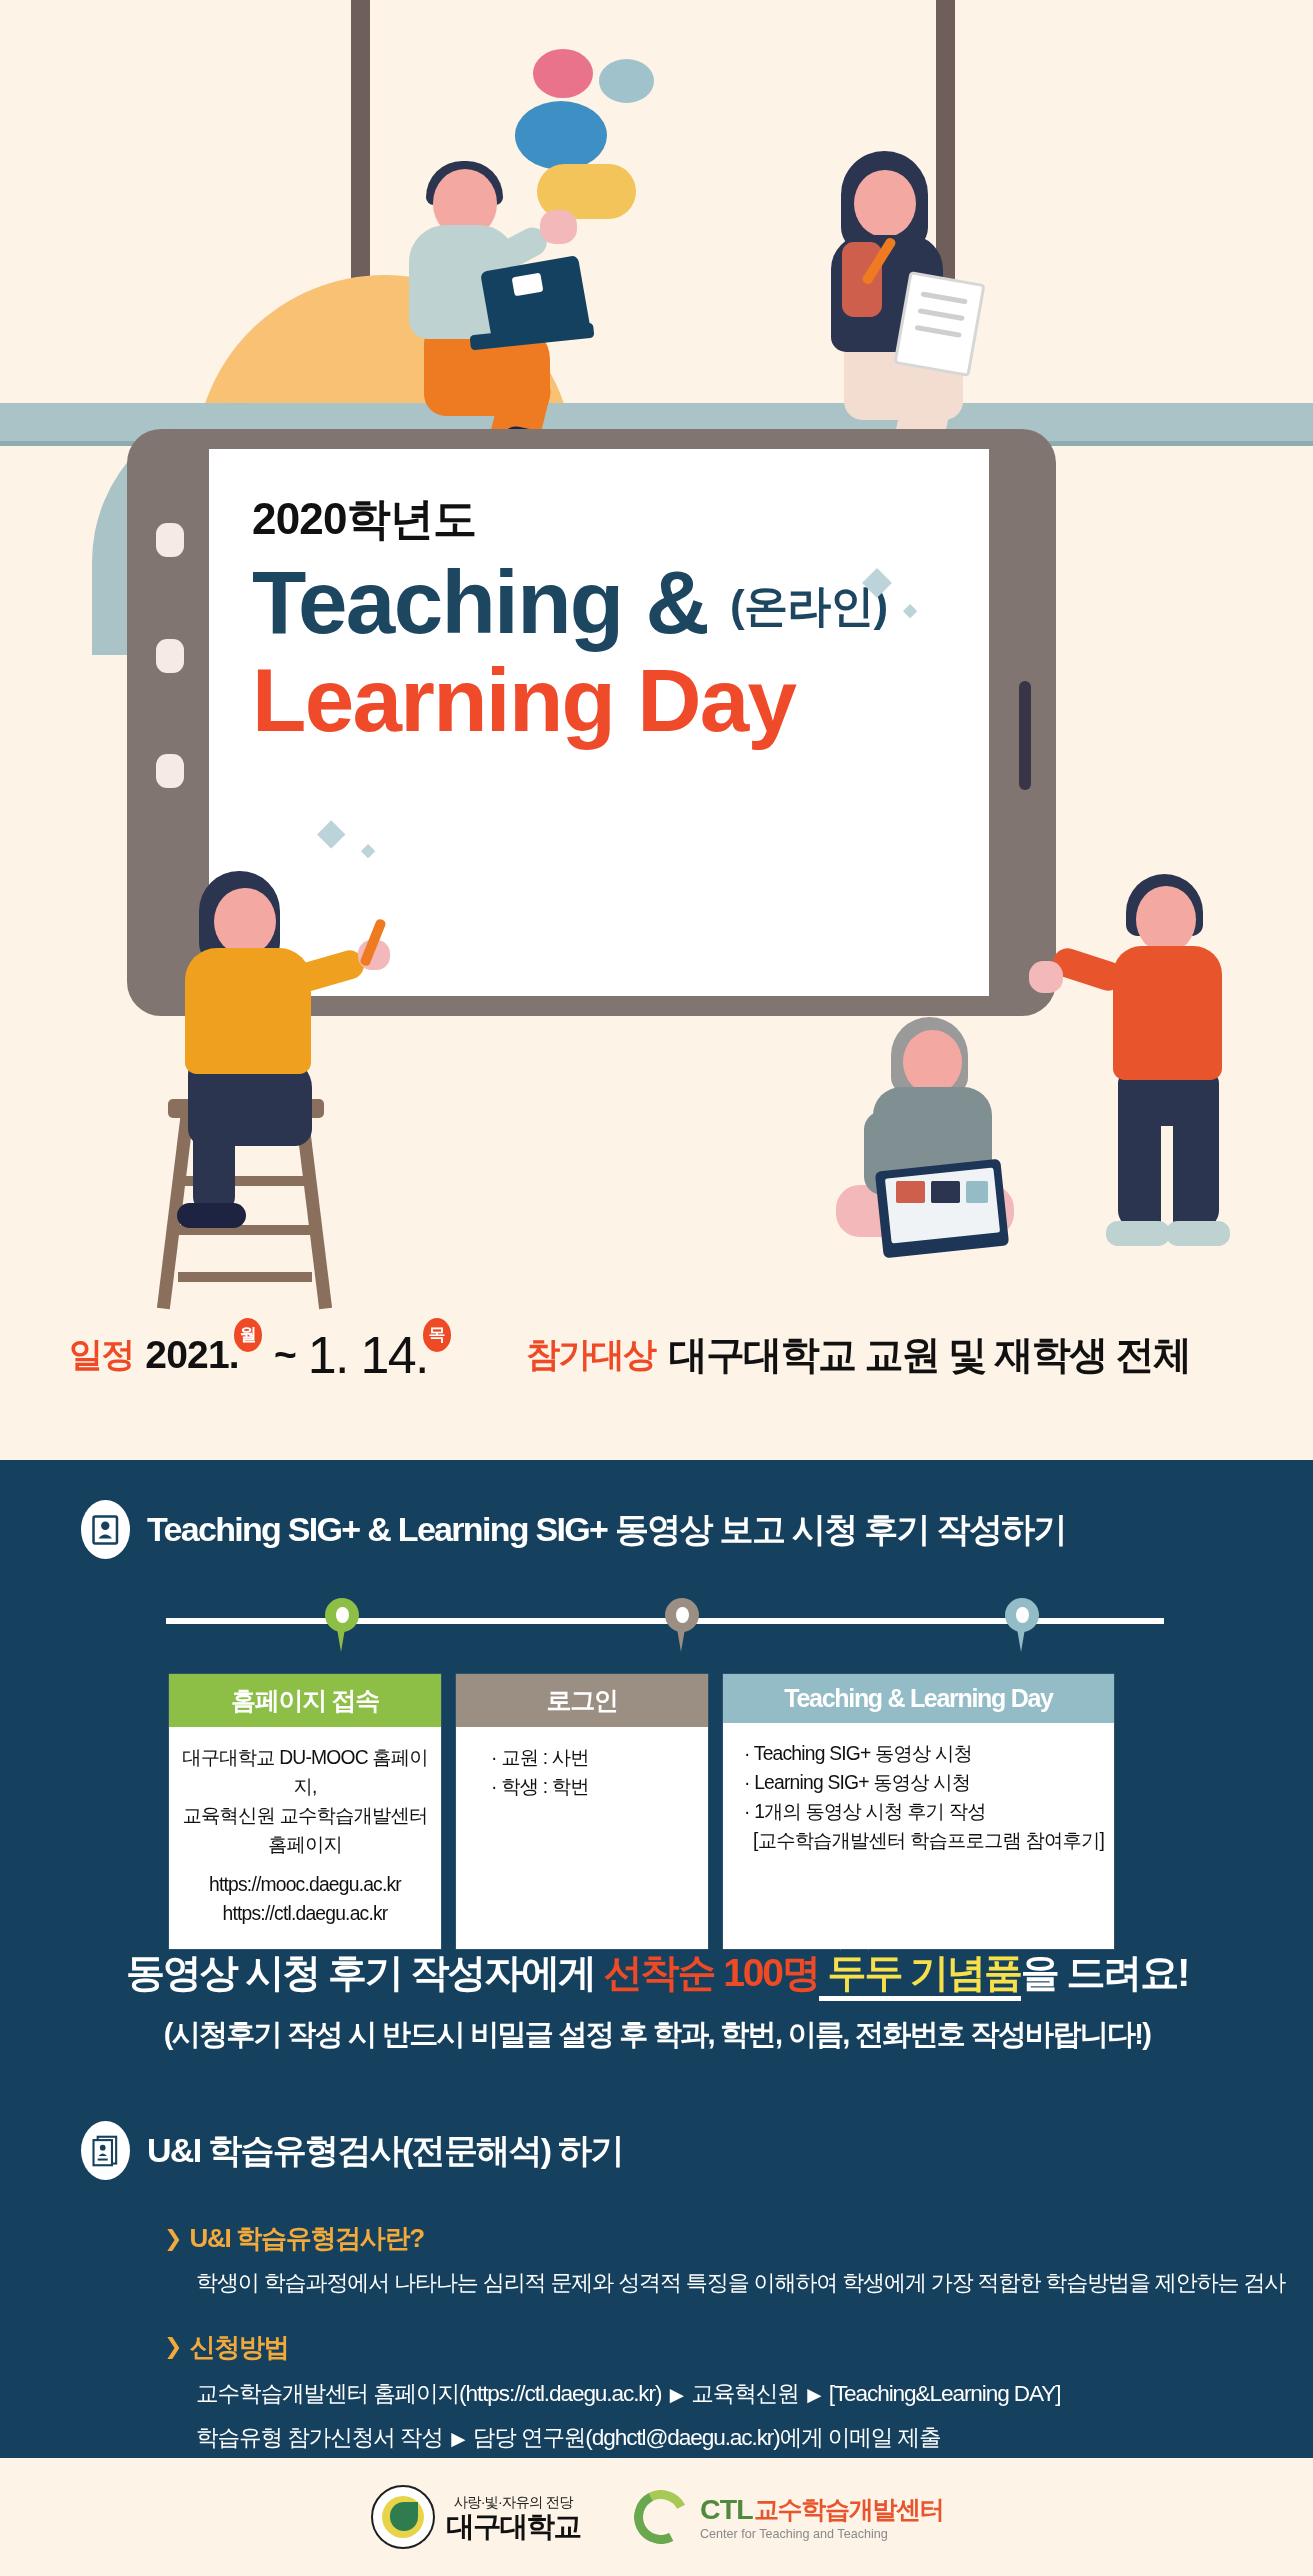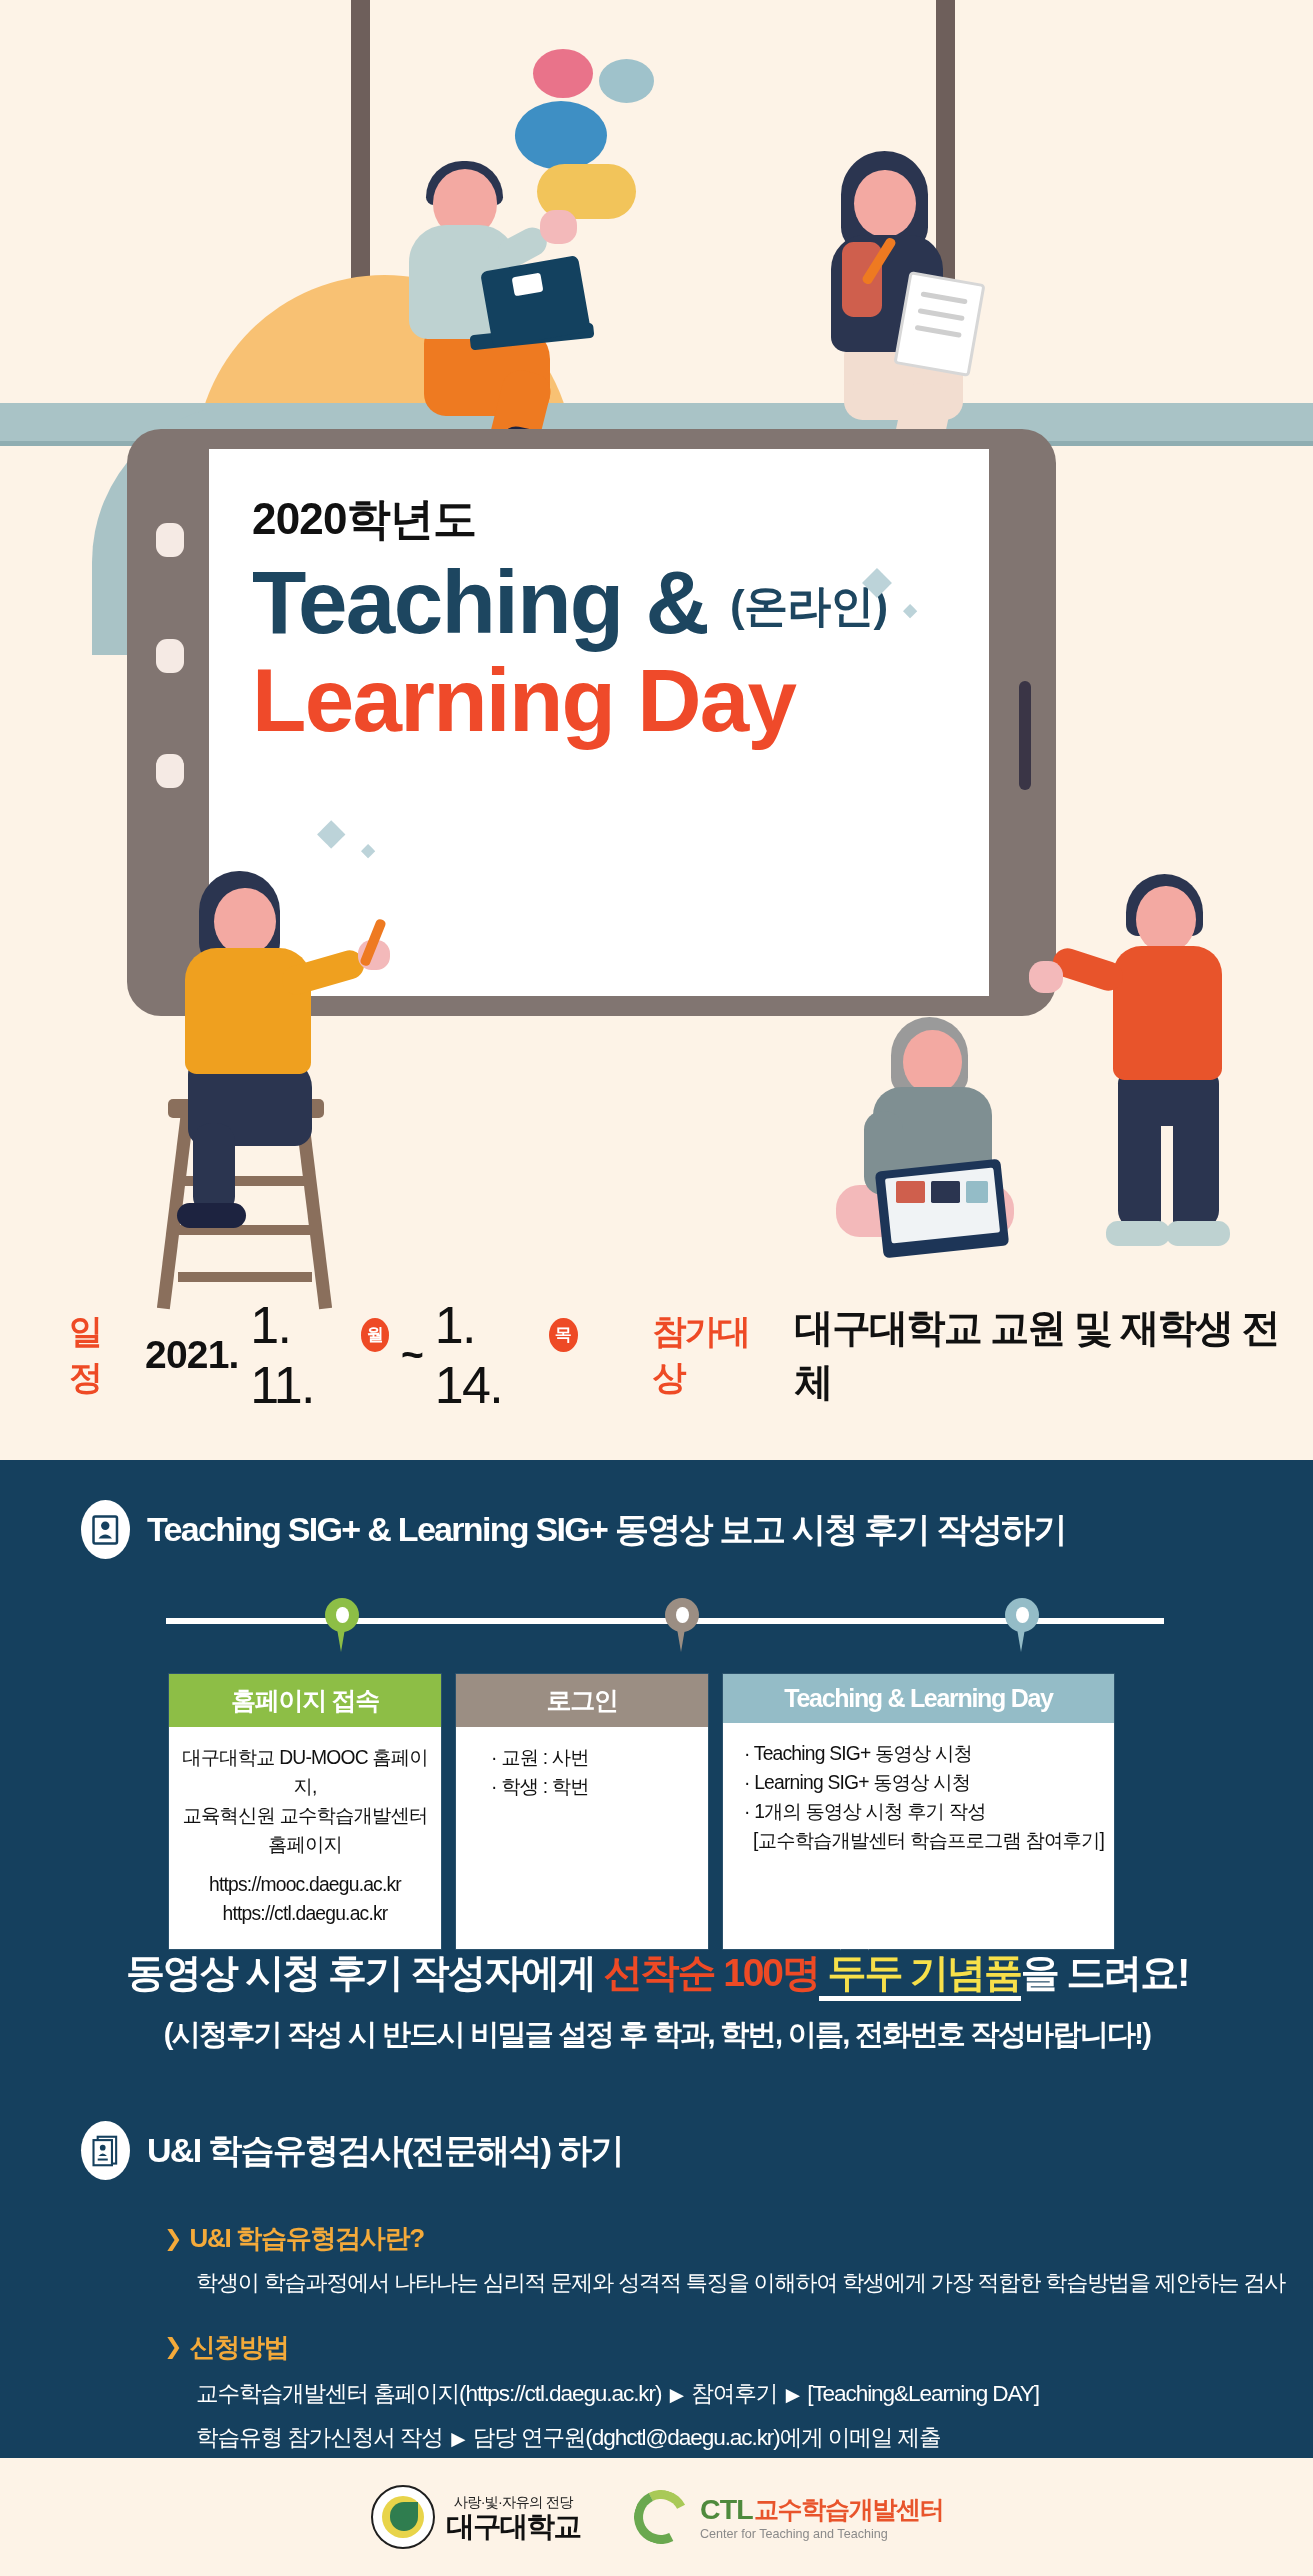--- a/index.html
+++ b/index.html
@@ -322,21 +322,20 @@
         <div class="sh head"></div>
       <div class="sh body"></div>
         <div class="sh armL"></div>
         <div class="sh hand"></div>
     </div>
   </div>
 
   <div class="datebar">
     <span class="dlabel" style="margin-left:69px;">일정</span>
     <span class="dval">2021.</span>
-    <span class="dval dbig">1. 11.</span>
       <span class="sup">월</span>
     <span class="dval">~</span>
     <span class="dval dbig">1. 14.</span>
       <span class="sup">목</span>
     <span class="dlabel" style="margin-left:75px;">참가대상</span>
     <span class="dtarget">대구대학교 교원 및 재학생 전체</span>
   </div>
 
   <div class="dark"></div>
 
@@ -432,21 +431,21 @@
       </div>
       <div class="bullet-p">학생이 학습과정에서 나타나는 심리적 문제와 성격적 특징을 이해하여 학생에게 가장 적합한 학습방법을 제안하는 검사</div>
     </div>
 
     <div class="blk2">
       <div class="bullet-h">
         <span class="arw">❯</span>
         <span>신청방법</span>
       </div>
       <div class="step-line">
-        <span>교수학습개발센터 홈페이지(https://ctl.daegu.ac.kr)</span><span class="tri">▶</span><span>참여후기</span><span class="tri">▶</span><span>[Teaching&amp;Learning DAY]</span>
+        <span>교수학습개발센터 홈페이지(https://ctl.daegu.ac.kr)</span><span class="tri">▶</span><span>교육혁신원</span><span class="tri">▶</span><span>[Teaching&amp;Learning DAY]</span>
       </div>
       <div class="step-line">
         <span>학습유형 참가신청서 작성</span><span class="tri">▶</span><span>담당 연구원(dghctl@daegu.ac.kr)에게 이메일 제출</span>
       </div>
     </div>
   </div>
 
   <div class="footer">
     <div class="logo">
       <div class="du-seal">

